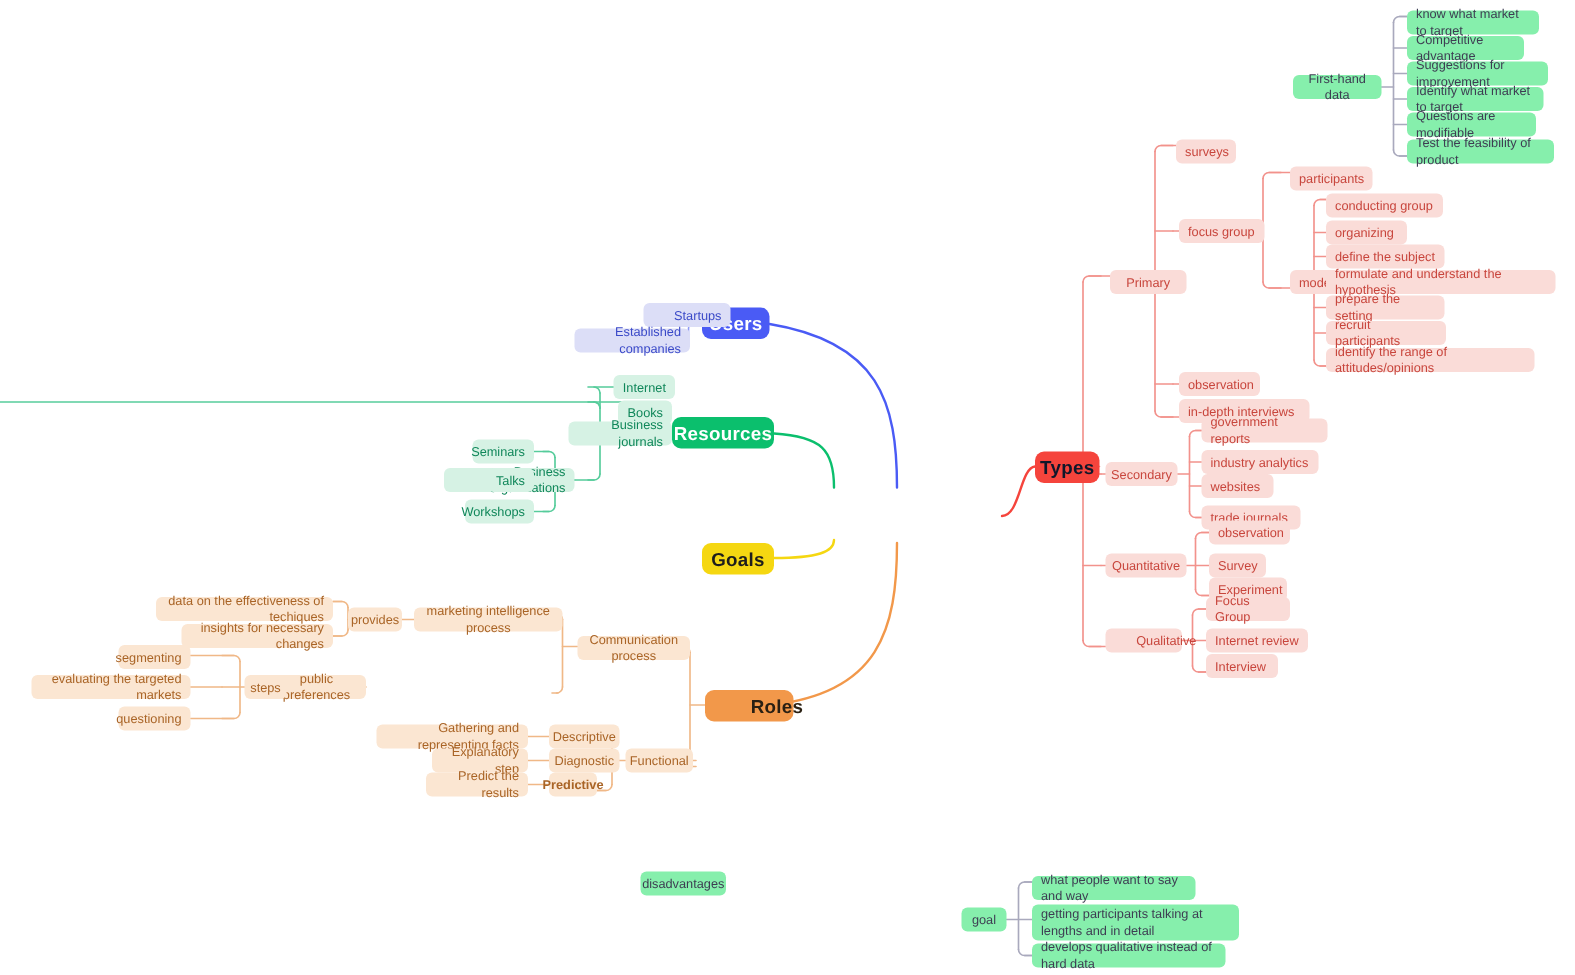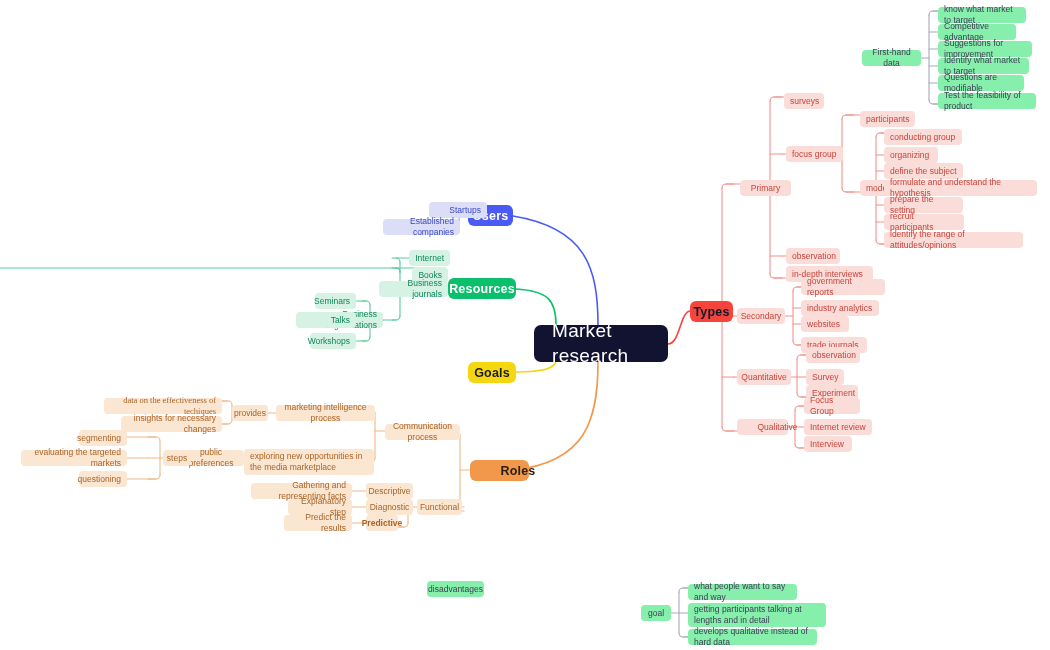--- a/index.html
+++ b/index.html
@@ -254,21 +254,20 @@
       <path d="M671 613 H679"></path>
       <path d="M679 592 V633"></path>
       <path d="M679 592 a4 4 0 0 1 4 -4 H688"></path>
         <path d="M683 588 H688"></path>
       <path d="M679 613 H688"></path>
       <path d="M679 633 a4 4 0 0 0 4 4 H688"></path>
         <path d="M683 637 H688"></path>
     </g>
   </svg>
 
-  <div class="node root" style="left:534px;top:325px;width:134px;height:37px;">Market research</div>
 
   <div class="node trunk users" style="left:468px;top:205px;width:45px;height:21px;">Users</div>
   <div class="node chip t-blue r" style="left:429px;top:202px;width:58px;height:16px;left:429px;">Startups</div>
   <div class="node chip t-blue r" style="left:383px;top:219px;width:77px;height:16px;">Established companies</div>
 
   <div class="node trunk resources" style="left:448px;top:278px;width:68px;height:21px;">Resources</div>
   <div class="node chip t-green r" style="left:409px;top:250px;width:41px;height:16px;">Internet</div>
   <div class="node chip t-green r" style="left:412px;top:267px;width:36px;height:16px;">Books</div>
   <div class="node chip t-green r" style="left:379px;top:281px;width:69px;height:16px;">Business journals</div>
   <div class="node chip t-green r" style="left:296px;top:312px;width:87px;height:16px;">Business organizations</div>
@@ -276,24 +275,23 @@
   <div class="node chip t-green r" style="left:325px;top:312px;width:31px;height:16px;">Talks</div>
   <div class="node chip t-green r" style="left:310px;top:333px;width:46px;height:16px;">Workshops</div>
 
   <div class="node trunk goals" style="left:468px;top:362px;width:48px;height:21px;">Goals</div>
 
   <div class="node trunk roles" style="left:470px;top:460px;width:44px;height:21px;">Roles</div>
 
   <div class="node chip t-orange c" style="left:385px;top:424px;width:75px;height:16px;">Communication process</div>
   <div class="node chip t-orange c" style="left:276px;top:405px;width:99px;height:16px;">marketing intelligence process</div>
   <div class="node chip t-orange c" style="left:232px;top:405px;width:36px;height:16px;">provides</div>
-  <div class="node chip t-orange r" style="left:104px;top:398px;width:118px;height:16px;font-family:Liberation Serif, serif;">data on the effectiveness of techiques</div>
+  <div class="node chip t-orange r" style="left:104px;top:398px;width:118px;height:16px;">data on the effectiveness of techiques</div>
   <div class="node chip t-orange r" style="left:121px;top:416px;width:101px;height:16px;">insights for necessary changes</div>
 
-  <div class="node chip t-orange l" style="left:244px;top:449px;width:130px;height:26px;align-items:center;">exploring new opportunities in the media marketplace</div>
   <div class="node chip t-orange c" style="left:178px;top:450px;width:66px;height:16px;">public preferences</div>
   <div class="node chip t-orange c" style="left:160px;top:450px;width:28px;height:16px;left:163px;">steps</div>
   <div class="node chip t-orange r" style="left:79px;top:430px;width:48px;height:16px;">segmenting</div>
   <div class="node chip t-orange r" style="left:21px;top:450px;width:106px;height:16px;">evaluating the targeted markets</div>
   <div class="node chip t-orange r" style="left:79px;top:471px;width:48px;height:16px;">questioning</div>
 
   <div class="node chip t-orange c" style="left:417px;top:499px;width:45px;height:16px;">Functional</div>
   <div class="node chip t-orange c" style="left:366px;top:483px;width:47px;height:16px;">Descriptive</div>
   <div class="node chip t-orange c" style="left:366px;top:499px;width:47px;height:16px;">Diagnostic</div>
   <div class="node chip t-orange c" style="left:366px;top:515px;width:32px;height:16px;font-weight:bold;">Predictive</div>

